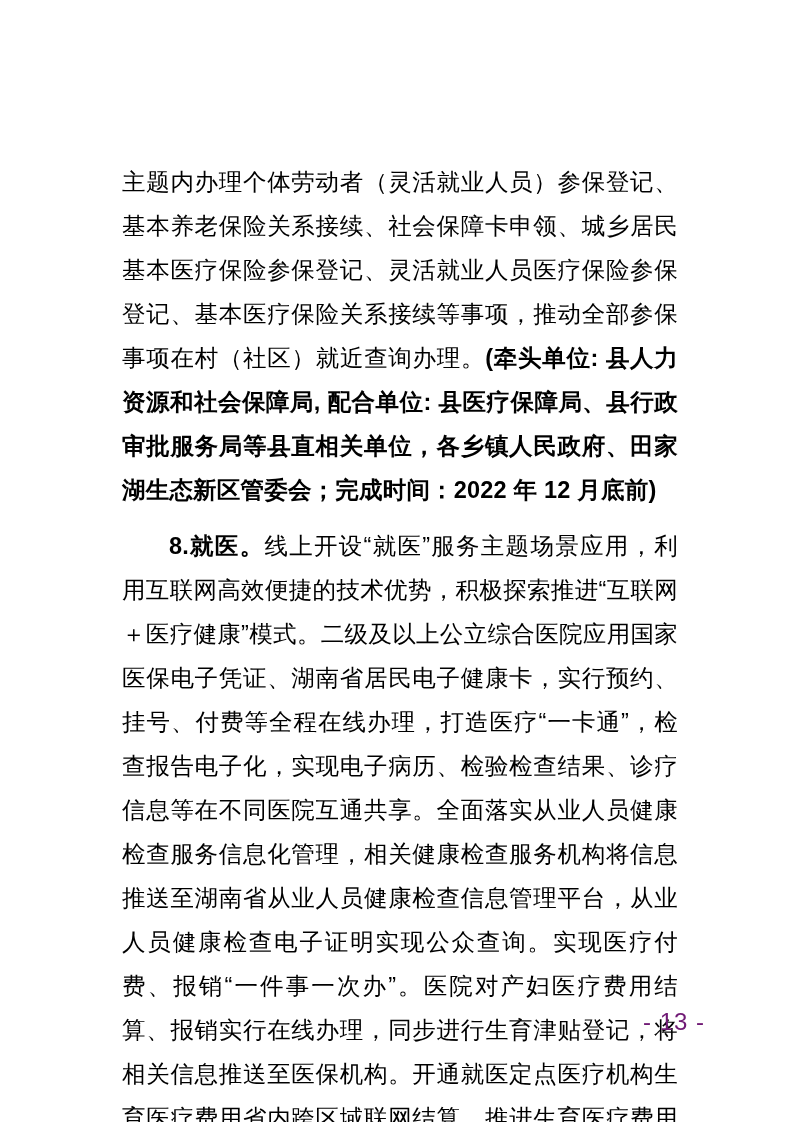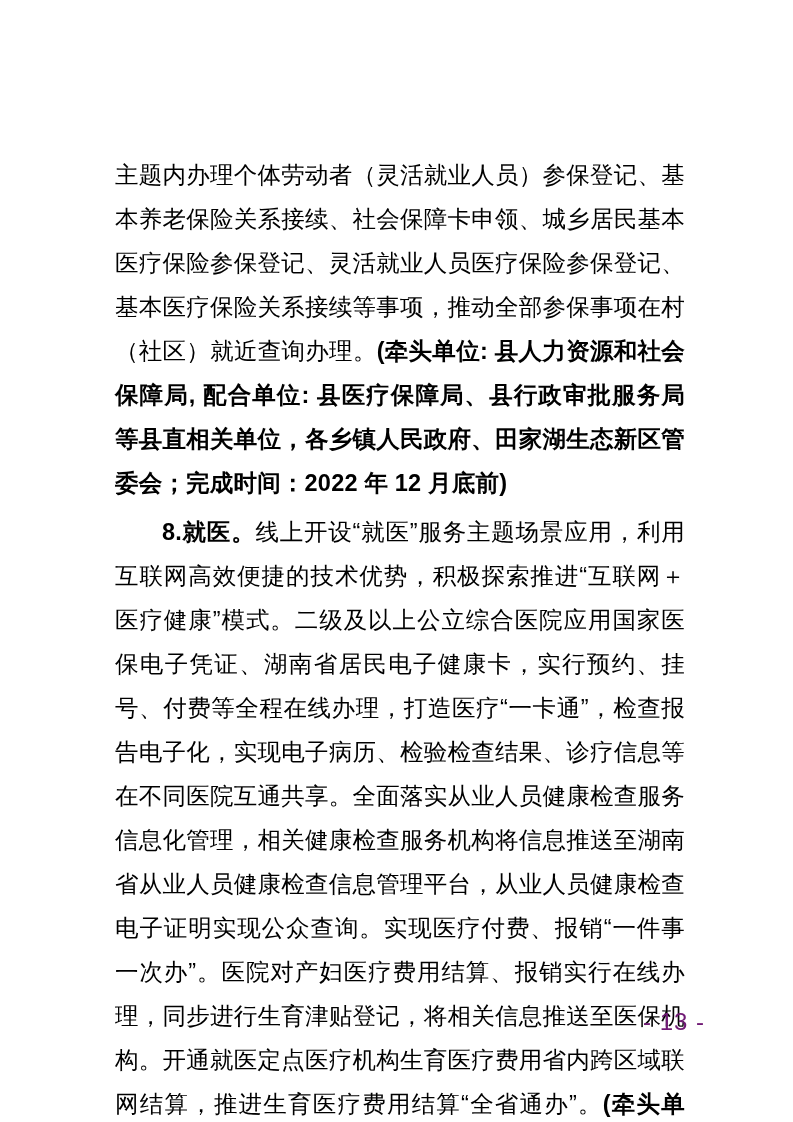--- a/index.html
+++ b/index.html
@@ -28,21 +28,21 @@
     left: 110px;
     top: 148px;
     width: 580px;
   }
   .para {
     font-size: 23.5px;
     line-height: 44px;
     letter-spacing: 0.2px;
     text-align: justify;
     text-justify: inter-ideograph;
-    margin: 5px;
+    margin: 12px;
     word-break: break-all;
   }
   .para.indent {
     text-indent: 47px;
   }
   .bold {
     font-weight: bold;
   }
   .page-number {
     position: absolute;

